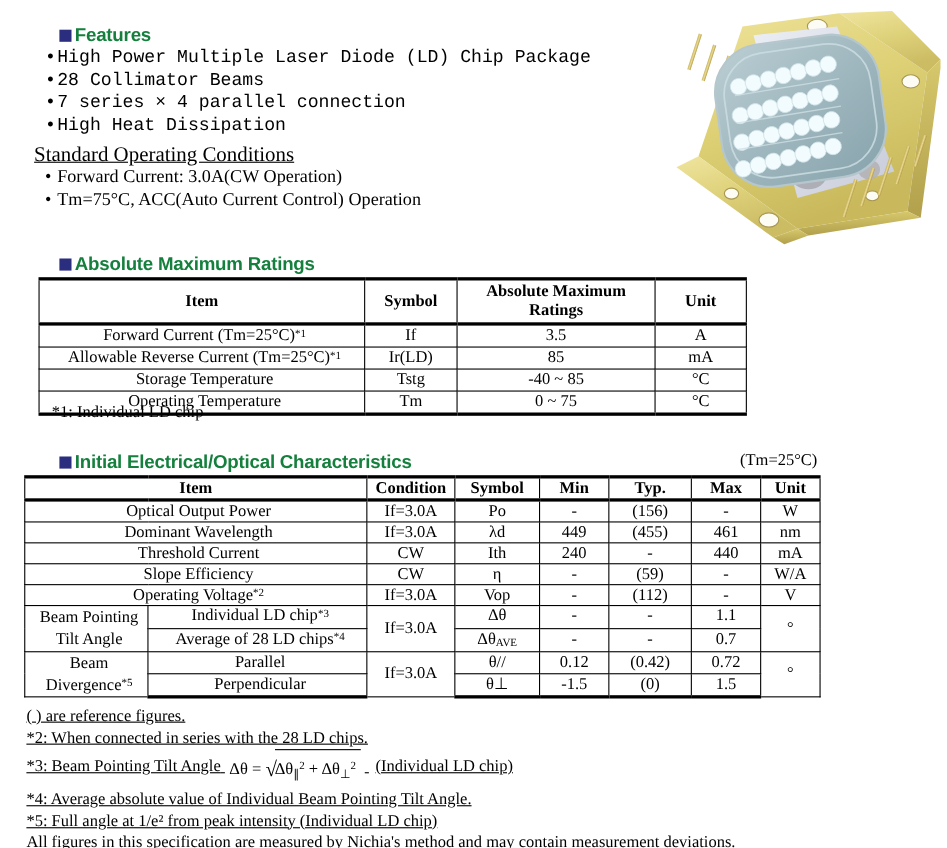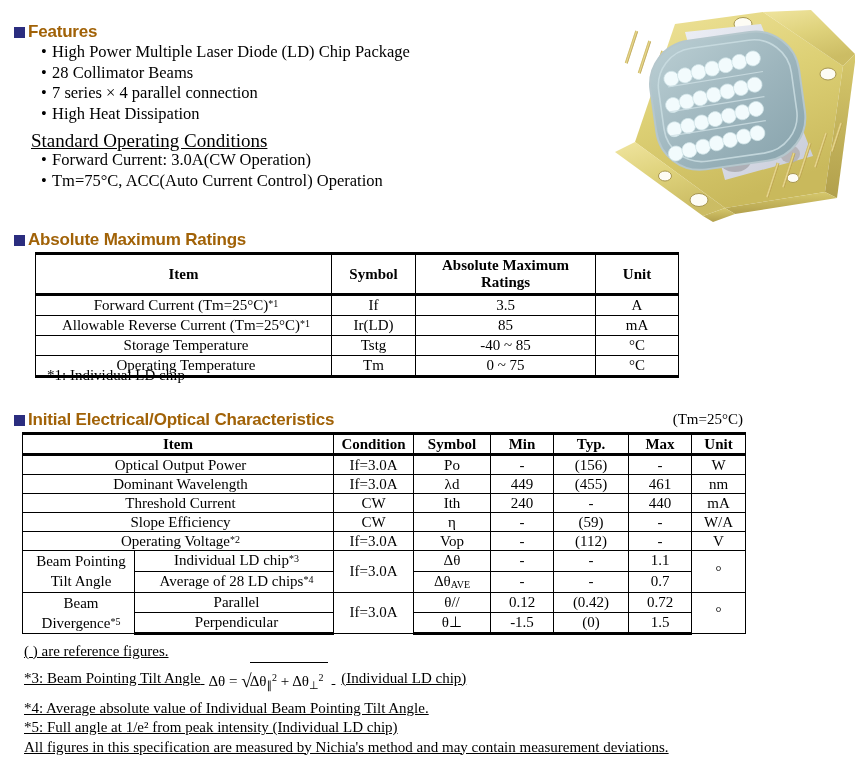--- a/index.html
+++ b/index.html
@@ -15,43 +15,45 @@
     color: #000;
     overflow: hidden;
   }
 
   
   .section-head {
     position: absolute;
     font-family: "Liberation Sans", sans-serif;
     font-weight: bold;
     font-size: 17px;
-    color: #a16207;
+    color: #15803d;
     letter-spacing: -0.2px;
     white-space: nowrap;
+    margin-left: 40px;
   }
   .sq {
     display: inline-block;
     width: 11px;
     height: 11px;
     background: #2b2d7f;
     margin-right: 3px;
     vertical-align: -1px;
   }
 
   
   .feat-list {
     position: absolute;
     left: 40px;
     top: 42px;
     font-size: 16.5px;
     line-height: 20.5px;
   }
   .feat-list .li {
     white-space: nowrap;
+    font-family: Liberation Mono, monospace;
   }
   .feat-list .li::before {
     content: "\2022";
     display: inline-block;
     width: 11px;
     margin-left: 1px;
   }
 
   .soc-title {
     position: absolute;
@@ -504,20 +506,21 @@
       <td>θ⊥</td>
       <td>-1.5</td>
       <td>(0)</td>
       <td>1.5</td>
     </tr>
   </tbody>
 </table>
 
 <div class="notes">
   <div class="n">( ) are reference figures.</div>
+  <div class="n">*2: When connected in series with the 28 LD chips.</div>
   <div class="n tall">
     <span>*3: Beam Pointing Tilt Angle</span>
     <span class="formula">
       Δθ = <span class="radsign">√</span><span class="radic">Δθ<span class="subpar">∥</span><span class="sup2">2</span> + Δθ<span class="subpar">⊥</span><span class="sup2">2</span></span>
     </span>
     <span style="margin-left:6px">(Individual LD chip)</span>
   </div>
   <div class="n">*4: Average absolute value of Individual Beam Pointing Tilt Angle.</div>
   <div class="n">*5: Full angle at 1/e² from peak intensity (Individual LD chip)</div>
   <div class="n">All figures in this specification are measured by Nichia's method and may contain measurement deviations.</div>

